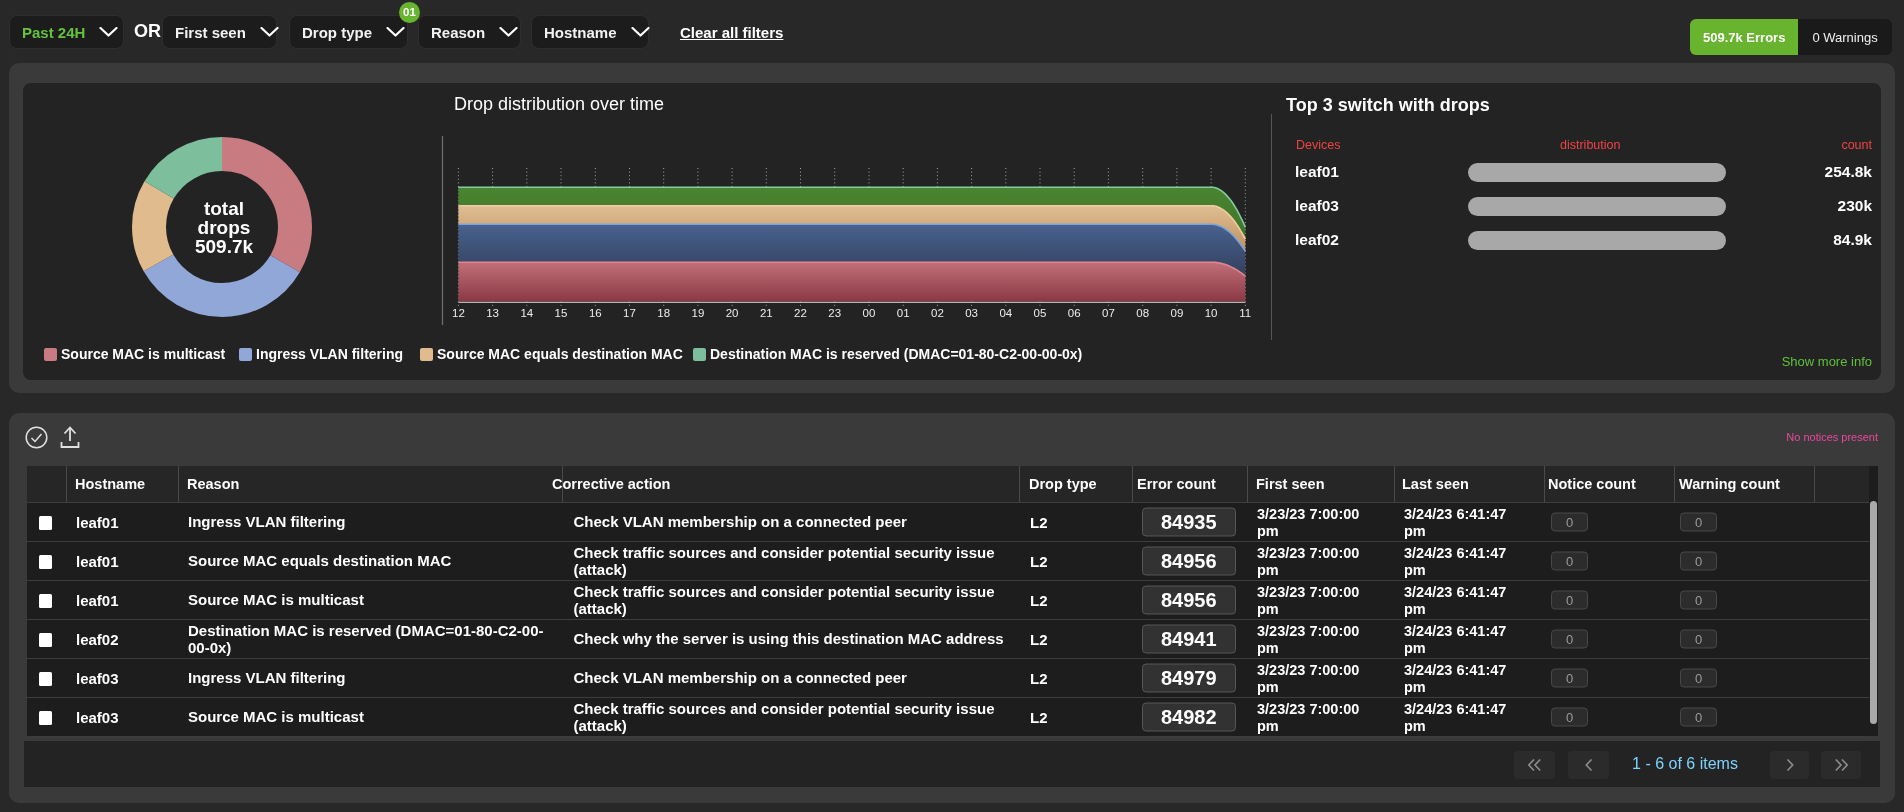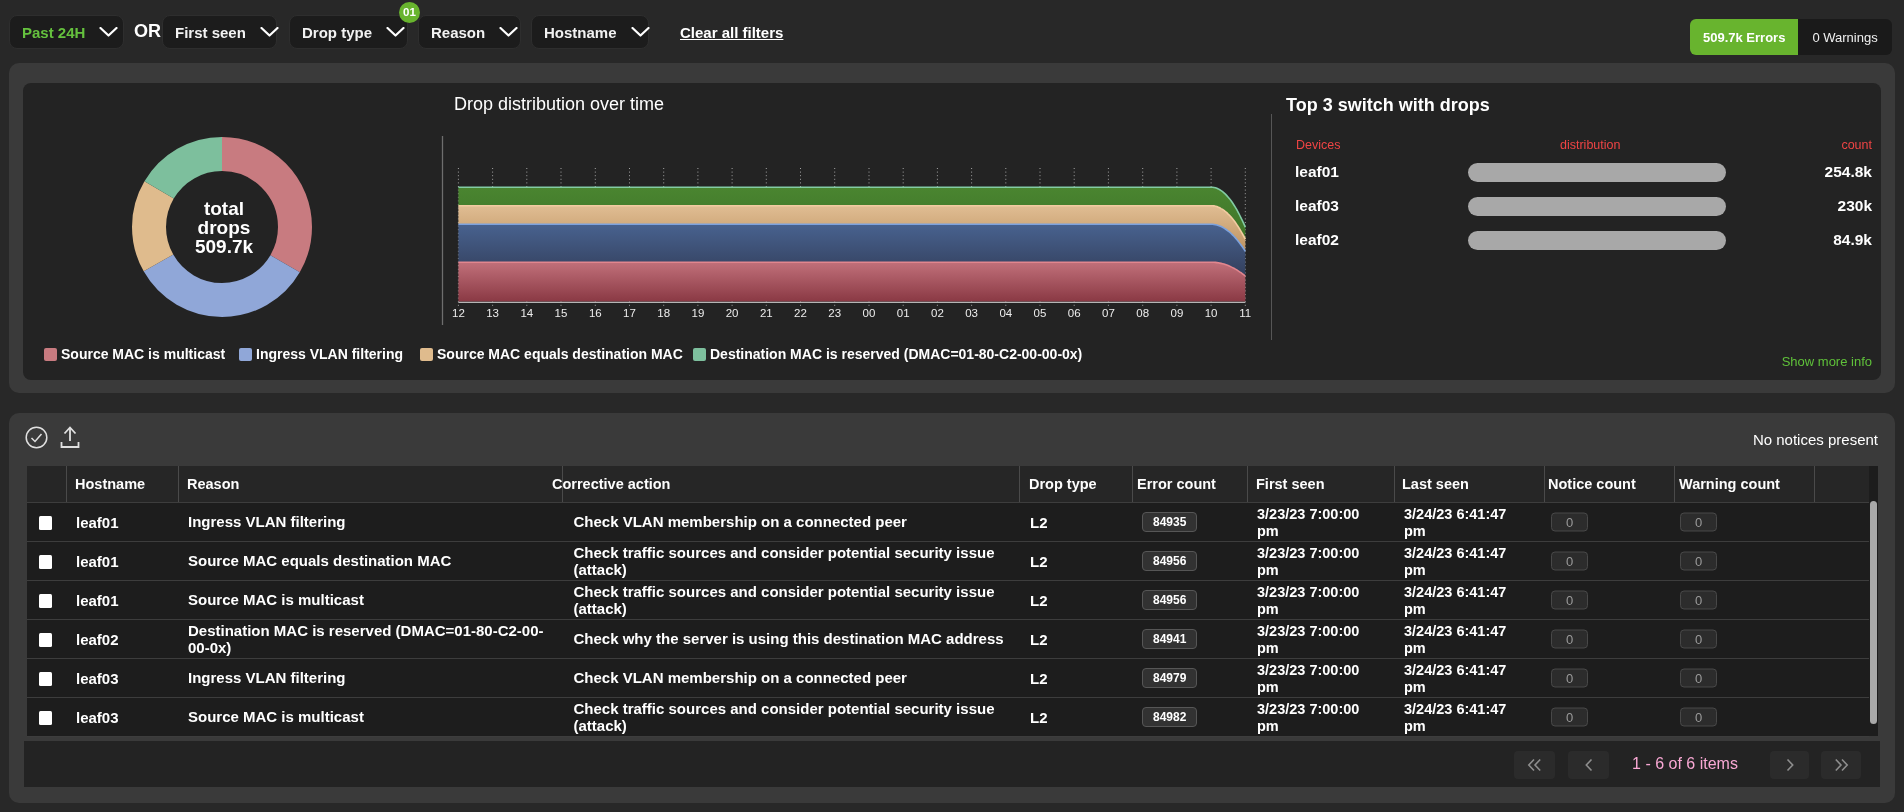--- a/index.html
+++ b/index.html
@@ -30,21 +30,21 @@
 .cb{position:absolute;left:11.5px;top:13px;width:13.5px;height:13.5px;background:#fff;border-radius:1.5px}
 .c-host{left:49px;font-size:15px;font-weight:700}
 .c-reason{left:161px;width:370px;font-size:15px;font-weight:600;line-height:16.5px}
 .c-corr{left:546.5px;width:440px;font-size:15px;font-weight:600;line-height:16.5px}
 .c-drop{left:1003px;font-size:15px;font-weight:600}
 .c-err{left:1115px}
 .c-fs{left:1230px;width:120px;font-size:14.5px;font-weight:700;line-height:16.5px}
 .c-ls{left:1377px;width:120px;font-size:14.5px;font-weight:700;line-height:16.5px}
 .c-nc{left:1524px}
 .c-wc{left:1653px}
-.badge{display:inline-block;background:#323232;border:1px solid #565656;border-radius:4px;color:#fff;font-size:12px;font-weight:700;padding:2px 10px}
+.badge{display:inline-block;background:#323232;border:1px solid #565656;border-radius:4px;color:#fff;font-size:20px;font-weight:700;padding:2px 18px}
 .zbadge{display:inline-block;background:#2c2c2c;border:1px solid #484848;border-radius:4px;color:#9a9a9a;font-size:13px;padding:1px 0;width:37px;text-align:center}
 
 .pbtn{position:absolute;top:750.5px;width:41px;height:28px;background:#2b2b2b;border-radius:4px;display:flex;align-items:center;justify-content:center}
 </style></head>
 <body>
 
 <div class="fbtn" style="left:9px;width:115px">
     <span style="color:#65c13e">Past 24H</span>
     <svg width="19" height="10" viewBox="0 0 19 10">
       <path d="M1.5,1 L9.5,8.5 L17.5,1" fill="none" stroke="#fff" stroke-width="2.2" stroke-linecap="round" stroke-linejoin="round"></path>
@@ -200,21 +200,21 @@
 
 <svg class="abs" style="left:25px;top:426px" width="23" height="23" viewBox="0 0 23 23">
     <circle cx="11.5" cy="11.5" r="10.3" fill="none" stroke="#e0e0e0" stroke-width="1.5"></circle>
     <path d="M6.5,12 L10,15.5 L16.5,8" fill="none" stroke="#e0e0e0" stroke-width="1.5"></path>
   </svg>
 <svg class="abs" style="left:60px;top:426px" width="20" height="23" viewBox="0 0 20 23">
     <path d="M10,2 L10,15" stroke="#e0e0e0" stroke-width="1.8" fill="none"></path>
     <path d="M4.5,7.5 L10,1.5 L15.5,7.5" stroke="#e0e0e0" stroke-width="1.8" fill="none"></path>
     <path d="M1.5,16 L1.5,21 L18.5,21 L18.5,16" stroke="#e0e0e0" stroke-width="1.8" fill="none"></path>
   </svg>
-<div class="abs" style="right:26px;top:431px;color:#ffffff;font-size:15px">No notices present</div>
+<div class="abs" style="right:26px;top:431px;color:#ec4899;font-size:11px">No notices present</div>
 
 <div class="thead">
   <div style="left:48px">Hostname</div>
   <div style="left:160px">Reason</div>
   <div style="left:525px">Corrective action</div>
   <div style="left:1002px">Drop type</div>
   <div style="left:1110px">Error count</div>
   <div style="left:1229px">First seen</div>
   <div style="left:1375px">Last seen</div>
   <div style="left:1521px">Notice count</div>
@@ -311,21 +311,21 @@
 <div class="pbtn" style="left:1514px">
     <svg width="15" height="14" viewBox="0 0 15 14">
       <path d="M7,1.5 L1.8,7 L7,12.5 M13.2,1.5 L8,7 L13.2,12.5" fill="none" stroke="#8e8e8e" stroke-width="1.6"></path>
     </svg>
   </div>
 <div class="pbtn" style="left:1568px">
     <svg width="8" height="14" viewBox="0 0 8 14">
       <path d="M6.5,1.5 L1.3,7 L6.5,12.5" fill="none" stroke="#8e8e8e" stroke-width="1.6"></path>
     </svg>
   </div>
-<div class="abs" style="left:1620px;top:755px;width:130px;text-align:center;color:#f9a8d4;font-size:16px">1 - 6 of 6 items</div>
+<div class="abs" style="left:1620px;top:755px;width:130px;text-align:center;color:#7dd3fc;font-size:16px">1 - 6 of 6 items</div>
 <div class="pbtn" style="left:1770px;width:39px">
     <svg width="8" height="14" viewBox="0 0 8 14">
       <path d="M1.5,1.5 L6.7,7 L1.5,12.5" fill="none" stroke="#8e8e8e" stroke-width="1.6"></path>
     </svg>
   </div>
 <div class="pbtn" style="left:1821px;width:40px">
     <svg width="15" height="14" viewBox="0 0 15 14">
       <path d="M1.8,1.5 L7,7 L1.8,12.5 M8,1.5 L13.2,7 L8,12.5" fill="none" stroke="#8e8e8e" stroke-width="1.6"></path>
     </svg>
   </div>

